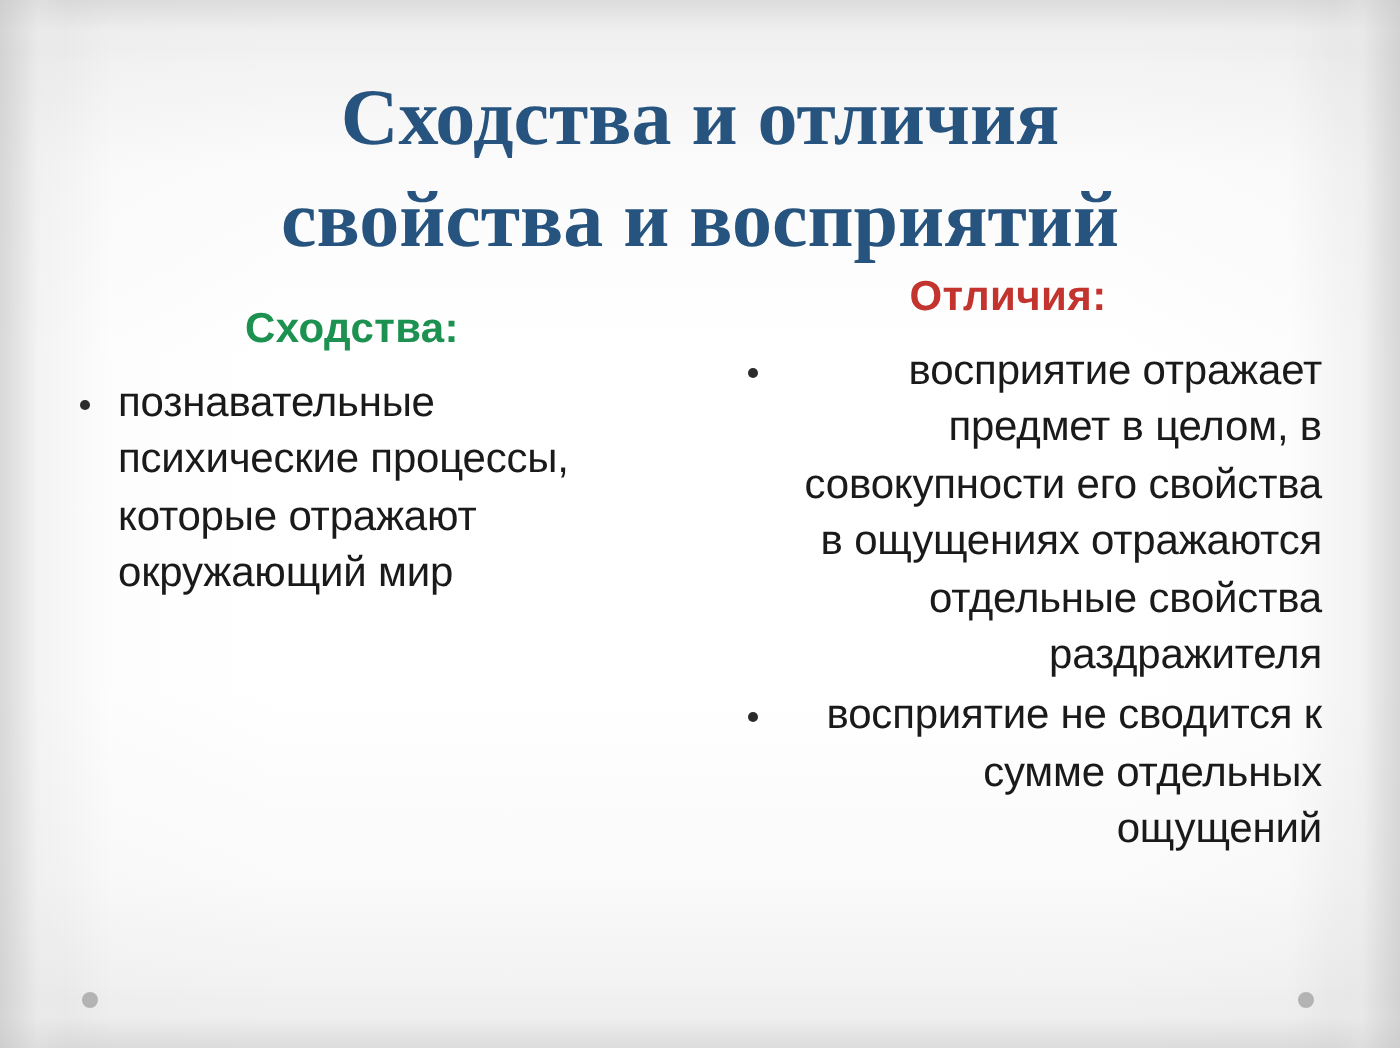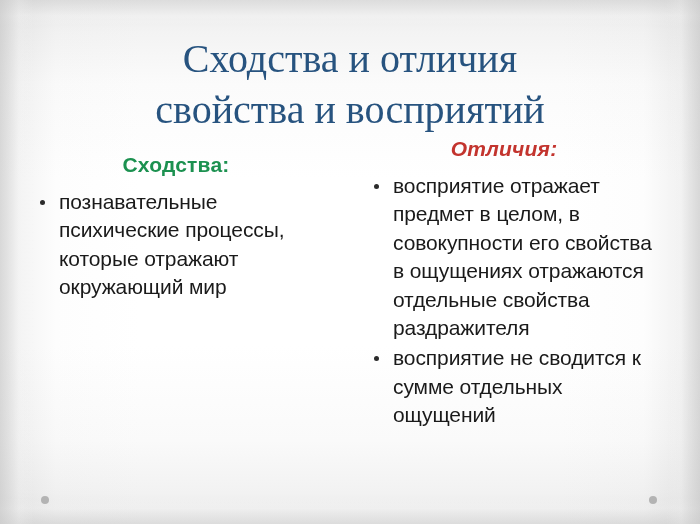--- a/index.html
+++ b/index.html
@@ -68,21 +68,21 @@
   .sheen-bottom { bottom: 0; background: linear-gradient(0deg,   rgba(208,208,208,.50) 0%, rgba(250,250,250,.18) 60%, rgba(255,255,255,0) 100%); }
 
   
   .title {
     position: absolute;
     top: 6px;
     left: 0;
     right: 0;
     text-align: center;
     font-family: "Liberation Serif", "DejaVu Serif", serif;
-    font-weight: 400;
+    font-weight: 700;
     font-size: 40px;
     line-height: 51px;
     color: #27537f;
     letter-spacing: 0px;
   }
   .title-line { display: block; white-space: nowrap; }
 
   
   .columns {
     position: absolute;
@@ -100,21 +100,21 @@
   .col-heading {
     font-family: "Liberation Sans", sans-serif;
     font-weight: 700;
     font-size: 21px;
     line-height: 26px;
     text-align: center;
     margin: 0 0 10px 0;
     letter-spacing: 0.2px;
   }
   .col-left  .col-heading { color: #1c9150; padding-right: 14px; margin-top: 16px; }
-  .col-right .col-heading { color: #c3342e; padding-right: 26px; font-style: italic; }
+  .col-right .col-heading { color: #c3342e; padding-right: 26px; }
 
   ul.bullets {
     list-style: none;
     margin: 0;
     padding: 0;
   }
   ul.bullets > li {
     position: relative;
     padding-left: 41px;
     margin: 0 0 2px 0;
@@ -128,21 +128,21 @@
     content: "";
     position: absolute;
     left: 22px;
     top: 12px;
     width: 5px;
     height: 5px;
     border-radius: 50%;
     background: #2b2b2b;
   }
   .col-left  ul.bullets > li { max-width: 250px; }
-  .col-right ul.bullets > li { max-width: 268px; }
+  .col-right ul.bullets > li { max-width: 268px; text-align: right; }
 
   
   .deco-dot {
     position: absolute;
     width: 8px;
     height: 8px;
     border-radius: 50%;
     background: #a9a9a9;
     opacity: .85;
   }

